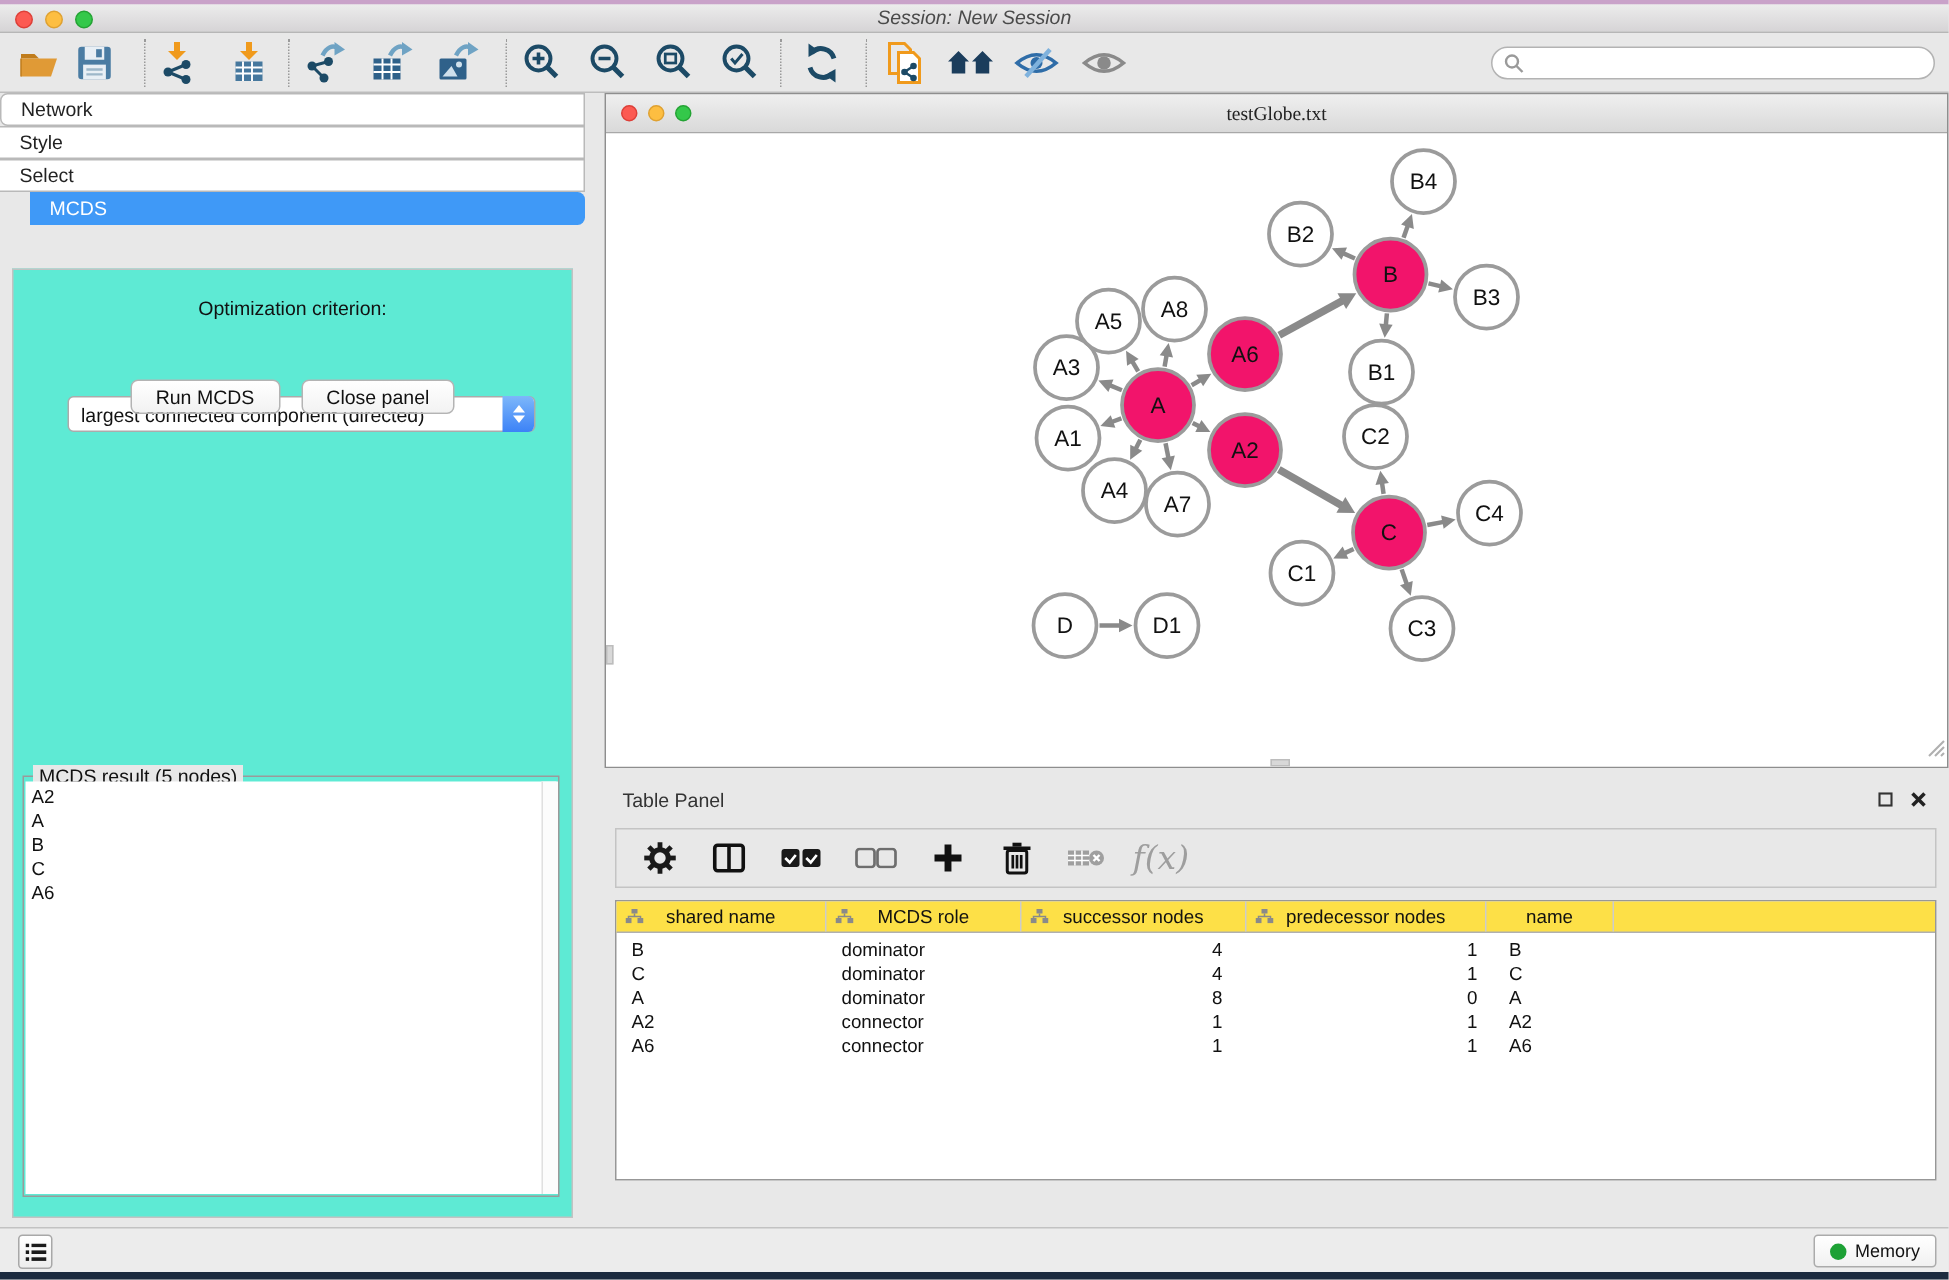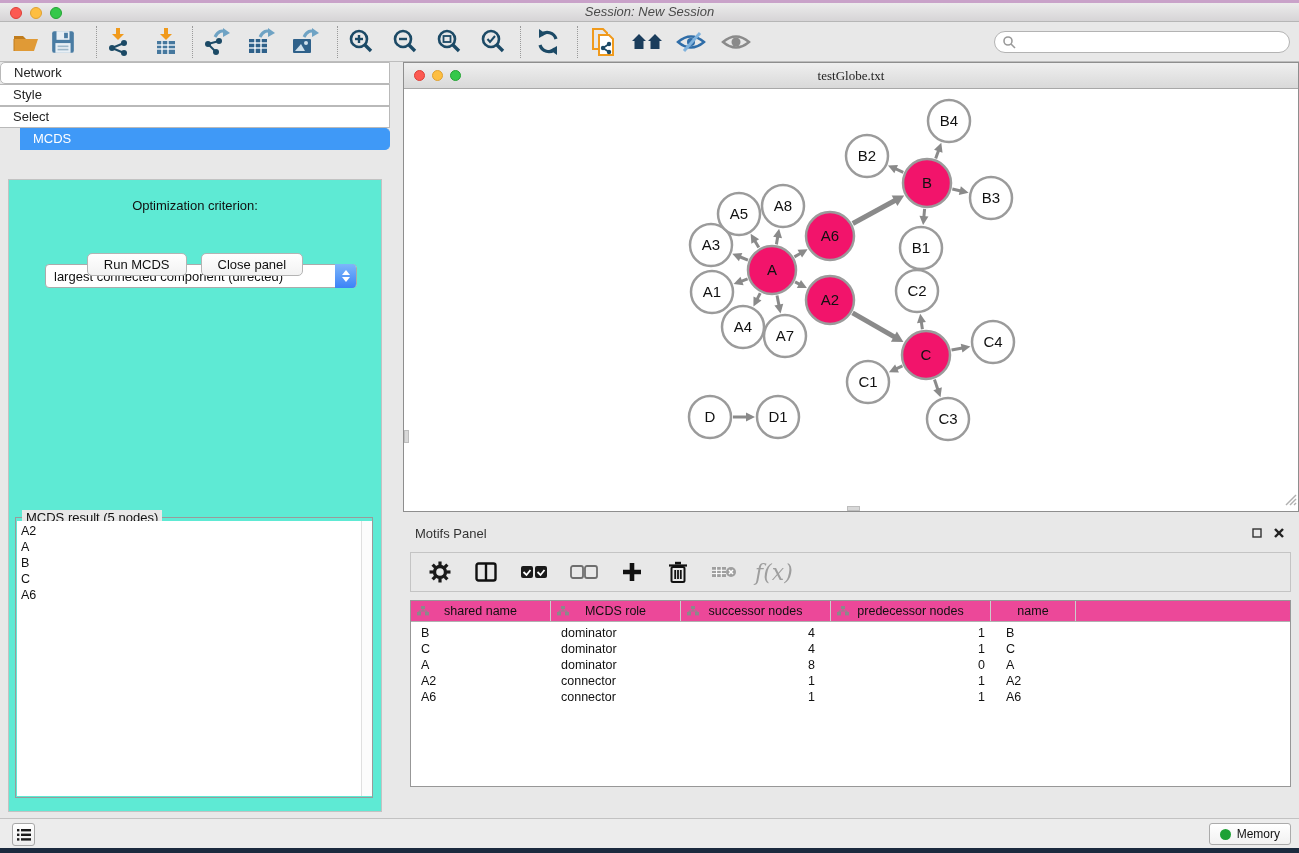--- a/index.html
+++ b/index.html
@@ -72,21 +72,21 @@
   .scroll-chip-v { position:absolute; left:0; top:341px; width:5px; height:13px; background:#d8d8d8; border:1px solid #bdbdbd;}
   .scroll-chip-h { position:absolute; left:443px; bottom:0; width:13px; height:5px; background:#d8d8d8; border:1px solid #bdbdbd;}
 
   
   #table-panel { left:403px; top:520px; width:896px; height:298px; background:#e8e8e8;}
   #tp-toolbar { position:absolute; left:7px; right:8px; top:32px; height:40px;
     border:1px solid #c4c4c4; display:flex; align-items:center; gap:16px; padding-left:14px;}
   .tp-icon { width:30px; height:30px; display:flex; align-items:center; justify-content:center;}
   #fx-label { font-size:22px; font-style:italic; color:#9e9e9e; font-family:"DejaVu Serif", serif;}
   #data-table { position:absolute; left:7px; right:8px; top:80px; bottom:31px; background:#fff; border:1px solid #979797;}
-  #table-head { display:flex; height:21px; background:#ec4899; border-bottom:1px solid #b0b0b0;}
+  #table-head { display:flex; height:21px; background:#fde047; border-bottom:1px solid #b0b0b0;}
   .th-cell { position:relative; height:100%; border-right:1px solid #cccccc; display:flex;
     align-items:center; justify-content:center; font-size:12.5px; color:#111;}
   .th-cell .tree { position:absolute; left:6px; top:5px;}
   .t-row { display:flex; height:16px; align-items:center;}
   .t-cell { font-size:12.5px; color:#111; overflow:hidden; white-space:nowrap;}
   #tp-tabs { position:absolute; left:0; right:0; bottom:5px; display:flex; justify-content:center;}
 
   
   #status-bar { left:0; top:818px; width:1299px; height:30px; background:#ececec; border-top:1px solid #c2c2c2;}
   #list-btn { position:absolute; left:12px; top:4px; width:23px; height:23px;
@@ -450,21 +450,21 @@
           <line x1="12" y1="2" x2="2" y2="12" stroke="#b0b0b0" stroke-width="1.4"></line>
           <line x1="12" y1="6" x2="6" y2="12" stroke="#b0b0b0" stroke-width="1.4"></line>
           <line x1="12" y1="10" x2="10" y2="12" stroke="#b0b0b0" stroke-width="1.4"></line>
         </svg>
     </div>
   </div>
 </div>
 
 <div id="table-panel" class="abs">
   <div class="panel-header" style="padding:0 12px">
-    <span>Motifs Panel</span>
+    <span>Table Panel</span>
     <span class="spacer"></span>
     <span class="panel-btn">
       <svg width="10" height="10" viewBox="0 0 10 10">
           <rect x="1" y="1" width="8" height="8" fill="none" stroke="#333" stroke-width="1.4"></rect>
         </svg>
     </span>
     <span class="panel-btn">
       <svg width="10" height="10" viewBox="0 0 10 10">
           <line x1="1" y1="1" x2="9" y2="9" stroke="#222" stroke-width="2.4"></line>
           <line x1="9" y1="1" x2="1" y2="9" stroke="#222" stroke-width="2.4"></line>

